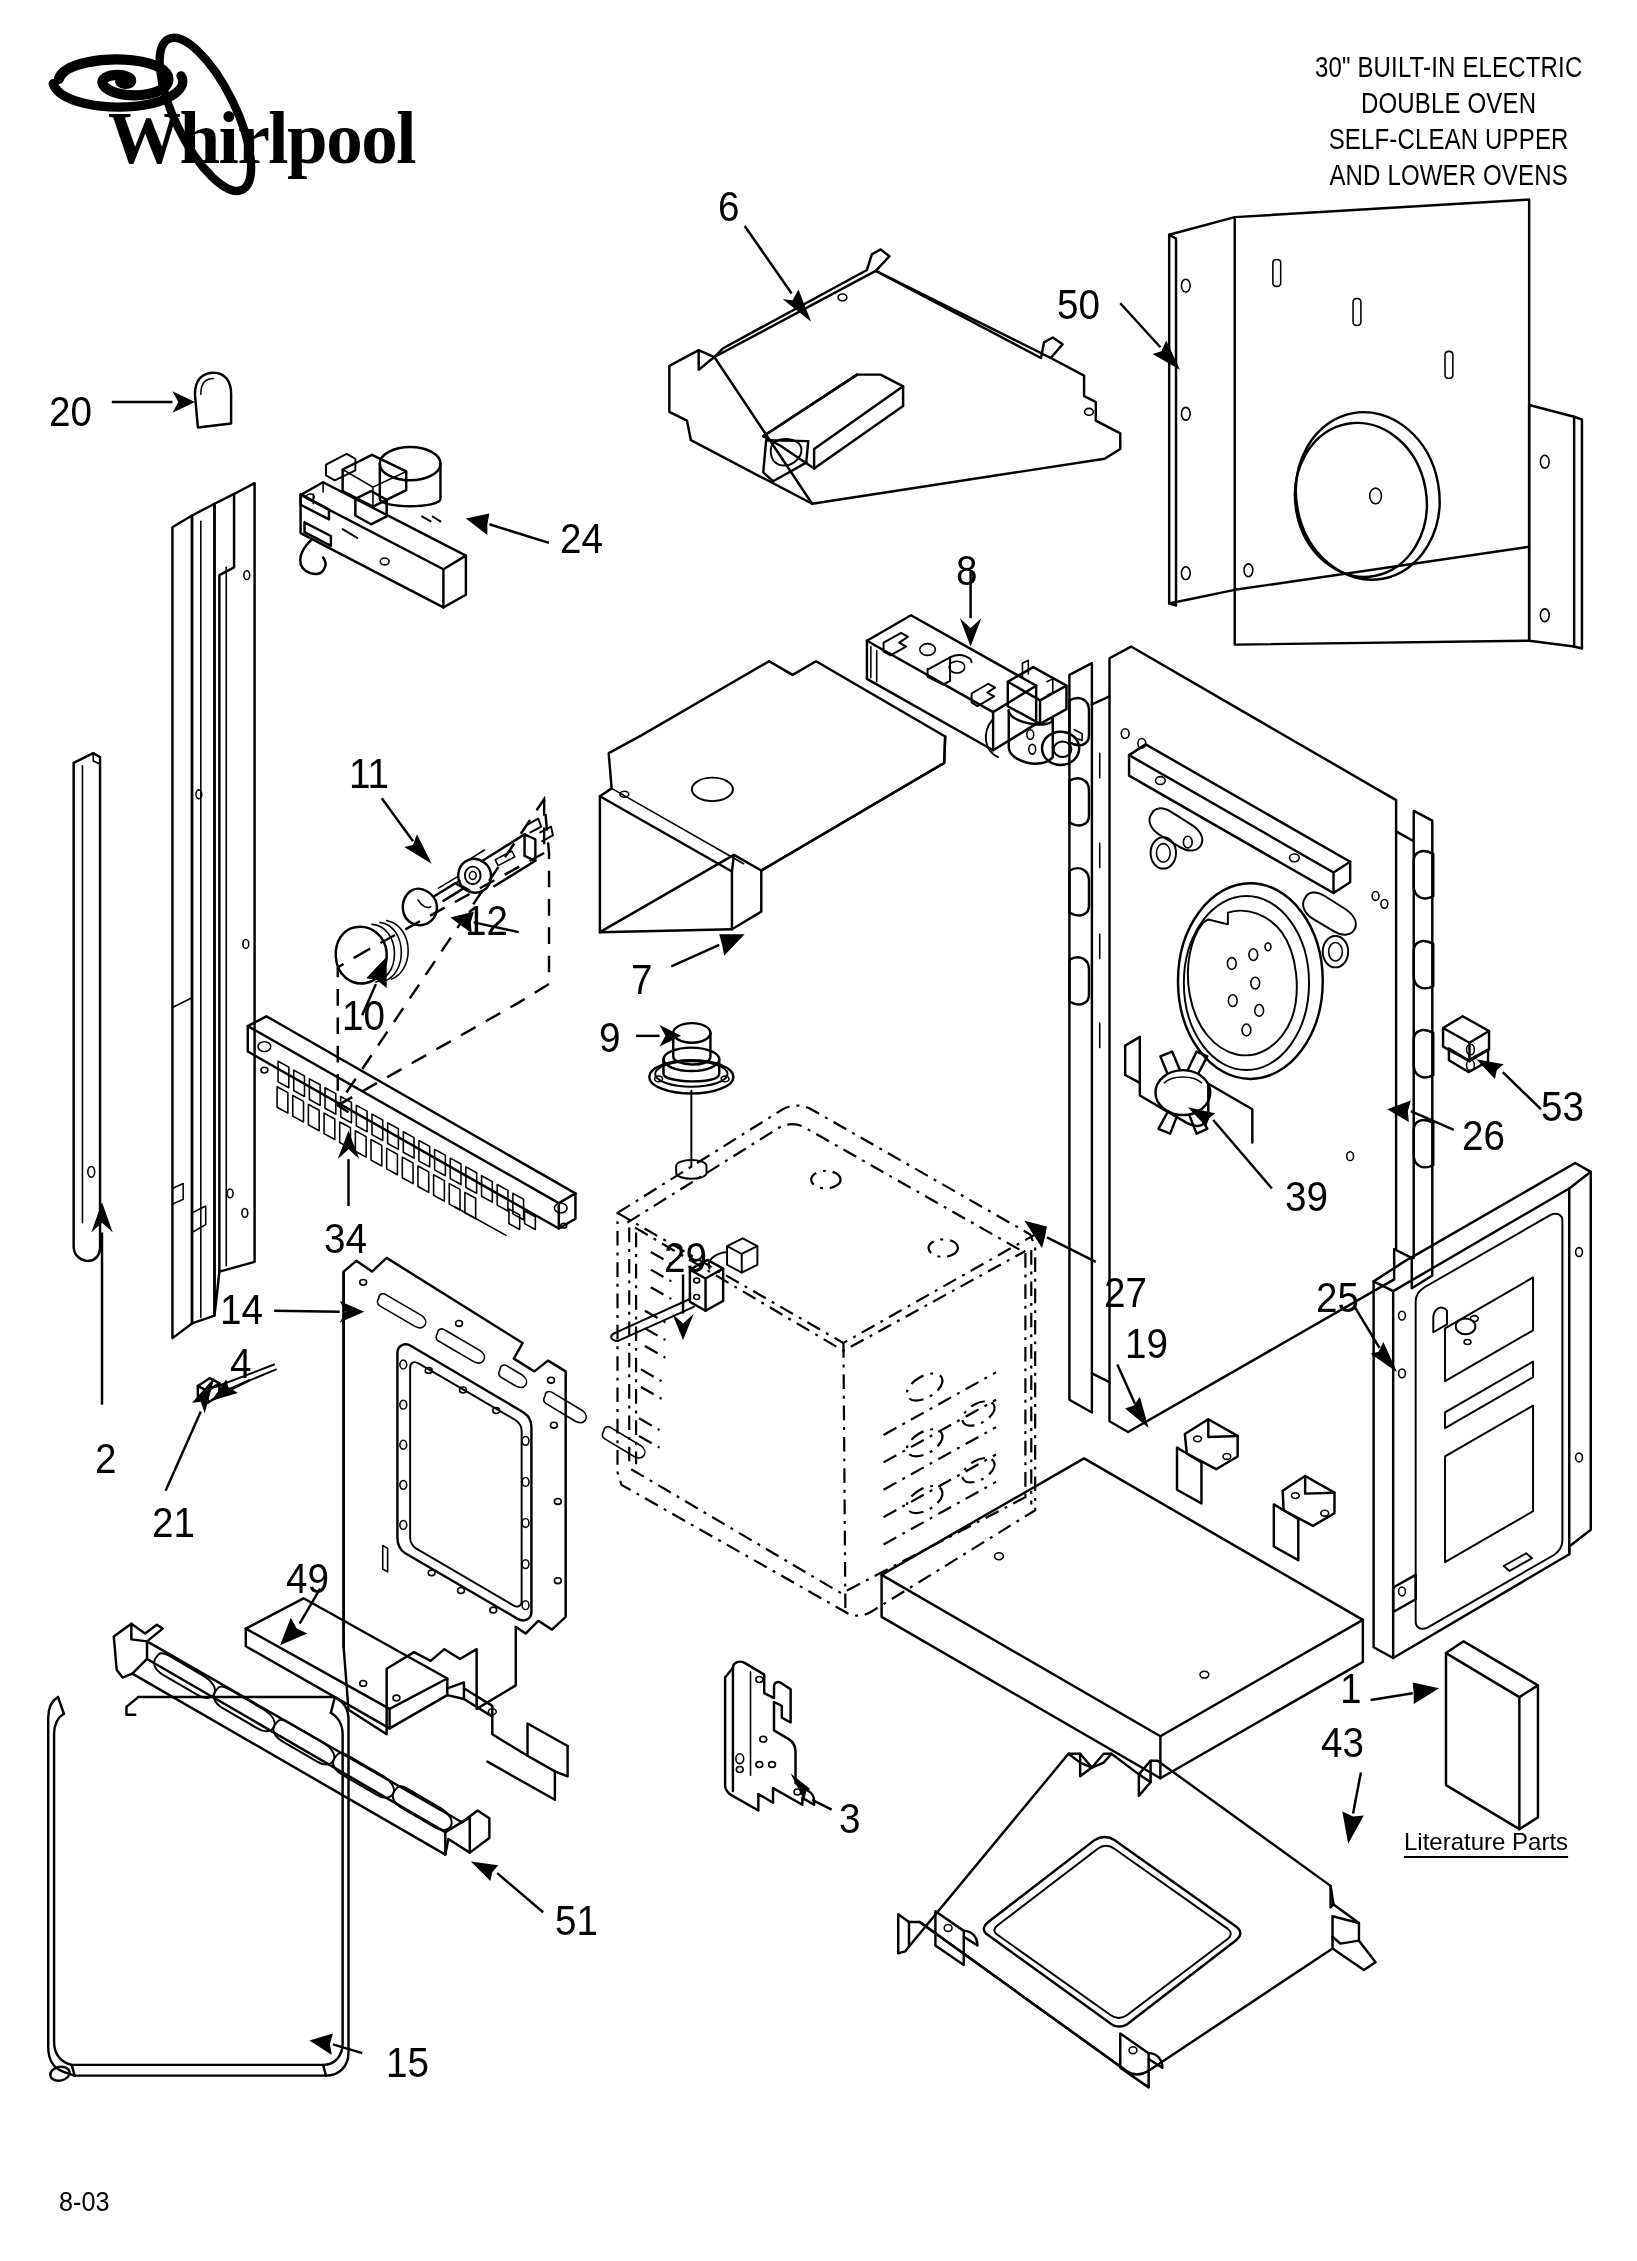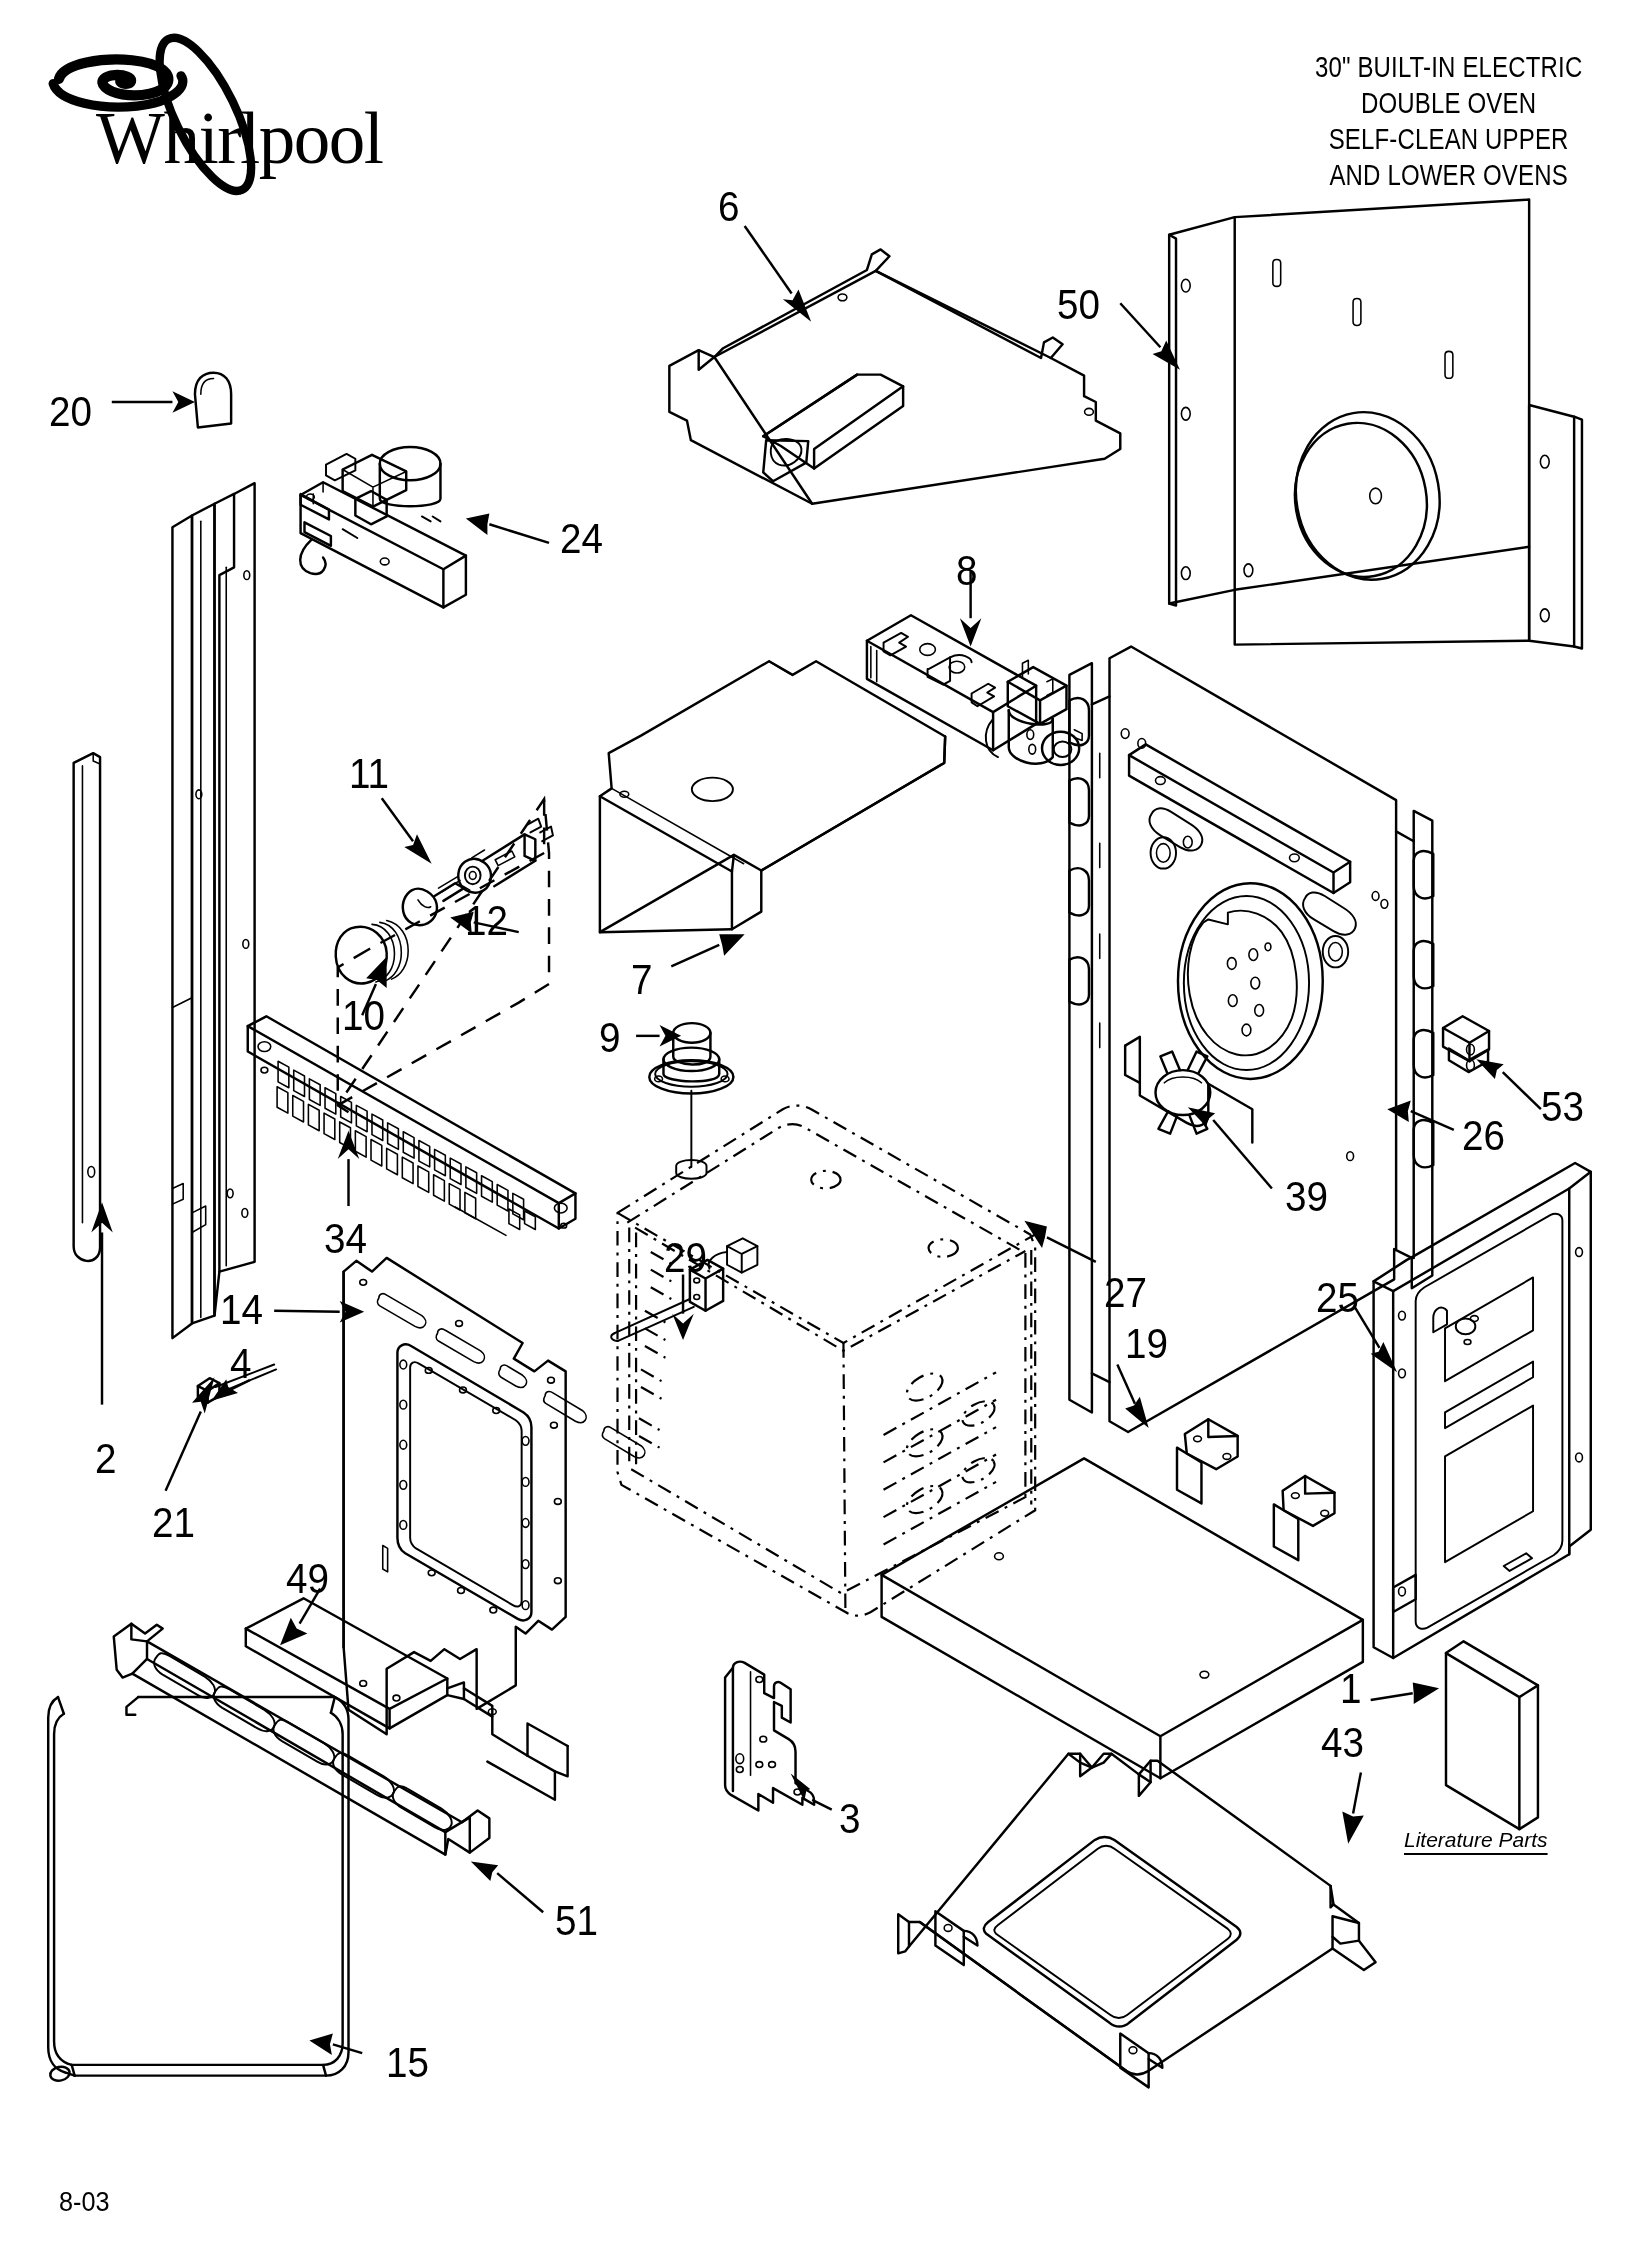--- a/index.html
+++ b/index.html
@@ -1,29 +1,29 @@
 <!DOCTYPE html>
 <html style="font-size:7.8px"><head>
 <meta charset="utf-8">
 <style>
   html,body{margin:0;padding:0;background:#fff;}
   body{width:1638px;height:2261px;position:relative;
        font-family:"Liberation Sans",sans-serif;color:#000;overflow:hidden;}
   #sheet{position:absolute;inset:0;width:1638px;height:2261px;}
   .brand{position:absolute;left:44px;top:29px;width:313px;height:161px;}
-  .brandword{position:absolute;left:52px;top:73px;font-family:"Liberation Serif",serif;
-      font-weight:400;font-size:73px;letter-spacing:-1.5px;line-height:1;}
+  .brandword{position:absolute;left:64px;top:73px;font-family:"Liberation Serif",serif;
+      font-weight:700;font-size:73px;letter-spacing:-1.5px;line-height:1;}
   .title{position:absolute;right:56px;top:49px;text-align:center;
       font-size:30px;line-height:1.20;letter-spacing:0.2px;
       font-family:"Liberation Sans",sans-serif;font-weight:400;
       transform:scaleX(.80);transform-origin:100% 0;white-space:pre;}
   .callout{position:absolute;font-size:42px;font-weight:400;line-height:1;
       font-family:"Liberation Sans",sans-serif;transform:scaleX(.92);transform-origin:0 0;}
-  .litlabel{position:absolute;font-size:21px;font-family:"Liberation Sans",sans-serif;
-      text-decoration:underline;text-underline-offset:5.9px;white-space:nowrap;font-style:italic;}
+  .litlabel{position:absolute;font-size:24px;font-family:"Liberation Sans",sans-serif;
+      text-decoration:underline;text-underline-offset:5.9px;white-space:nowrap;}
   .footer{position:absolute;left:59px;top:2186px;font-size:28px;
       font-family:"Liberation Sans",sans-serif;transform:scaleX(.9);transform-origin:0 0;}
   svg{position:absolute;left:0;top:0;overflow:visible;}
   .ln{fill:none;stroke:#000;stroke-width:5;stroke-linejoin:round;stroke-linecap:round;}
   .ln2{fill:none;stroke:#000;stroke-width:4;stroke-linejoin:round;stroke-linecap:round;}
   .thin{fill:none;stroke:#000;stroke-width:3.2;stroke-linejoin:round;stroke-linecap:round;}
   .dash{fill:none;stroke:#000;stroke-width:5;stroke-dasharray:34 24;stroke-linecap:butt;}
   .phan{fill:none;stroke:#000;stroke-width:4.5;stroke-dasharray:30 14 6 14;stroke-linecap:butt;}
   .lead{fill:none;stroke:#000;stroke-width:5;}
   .arrw{fill:#000;}

